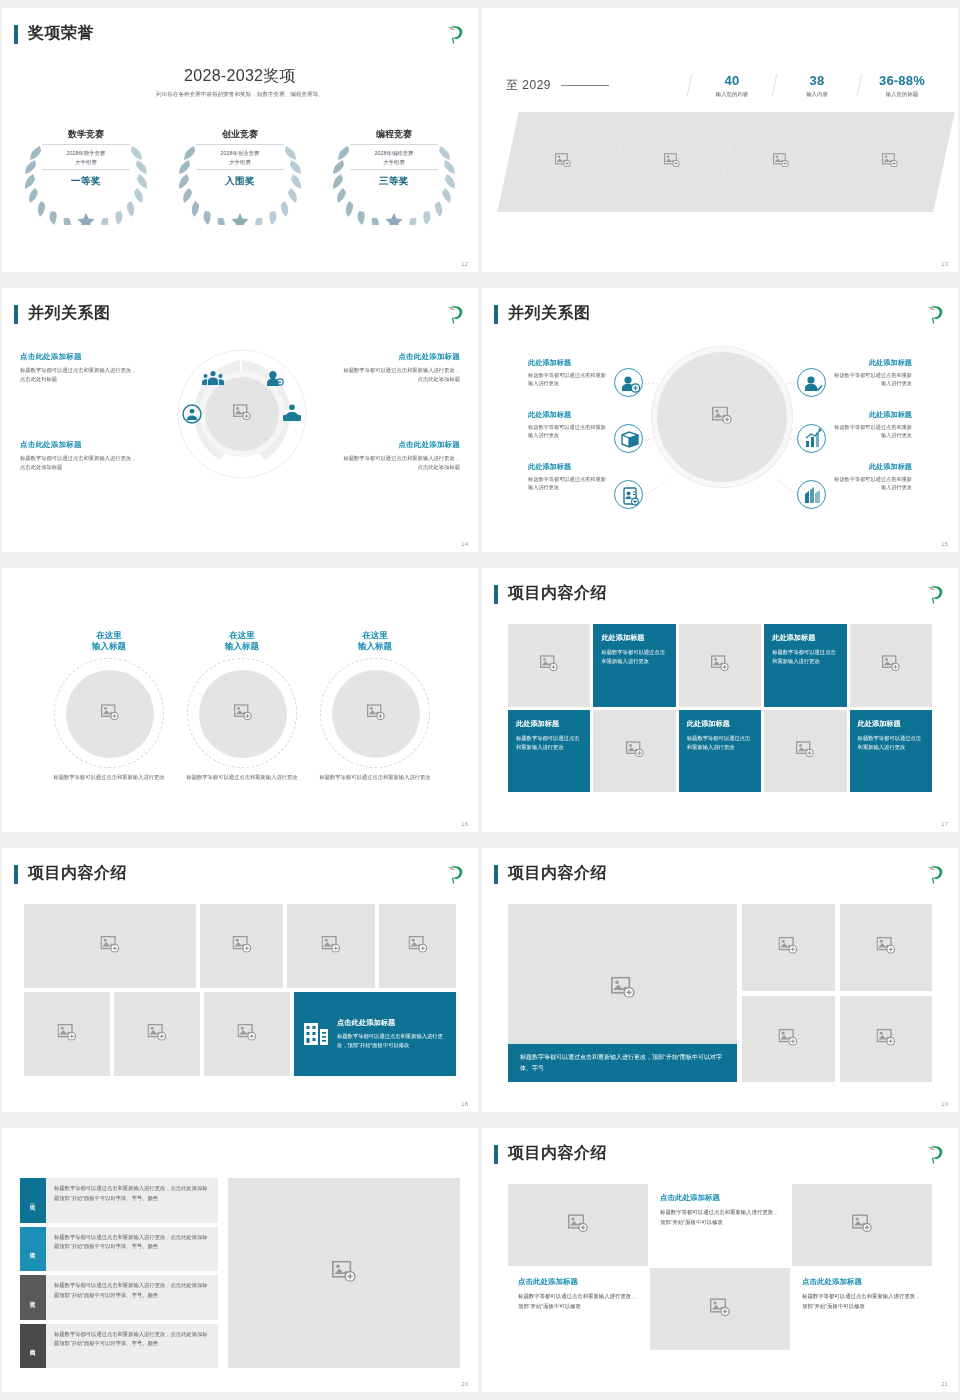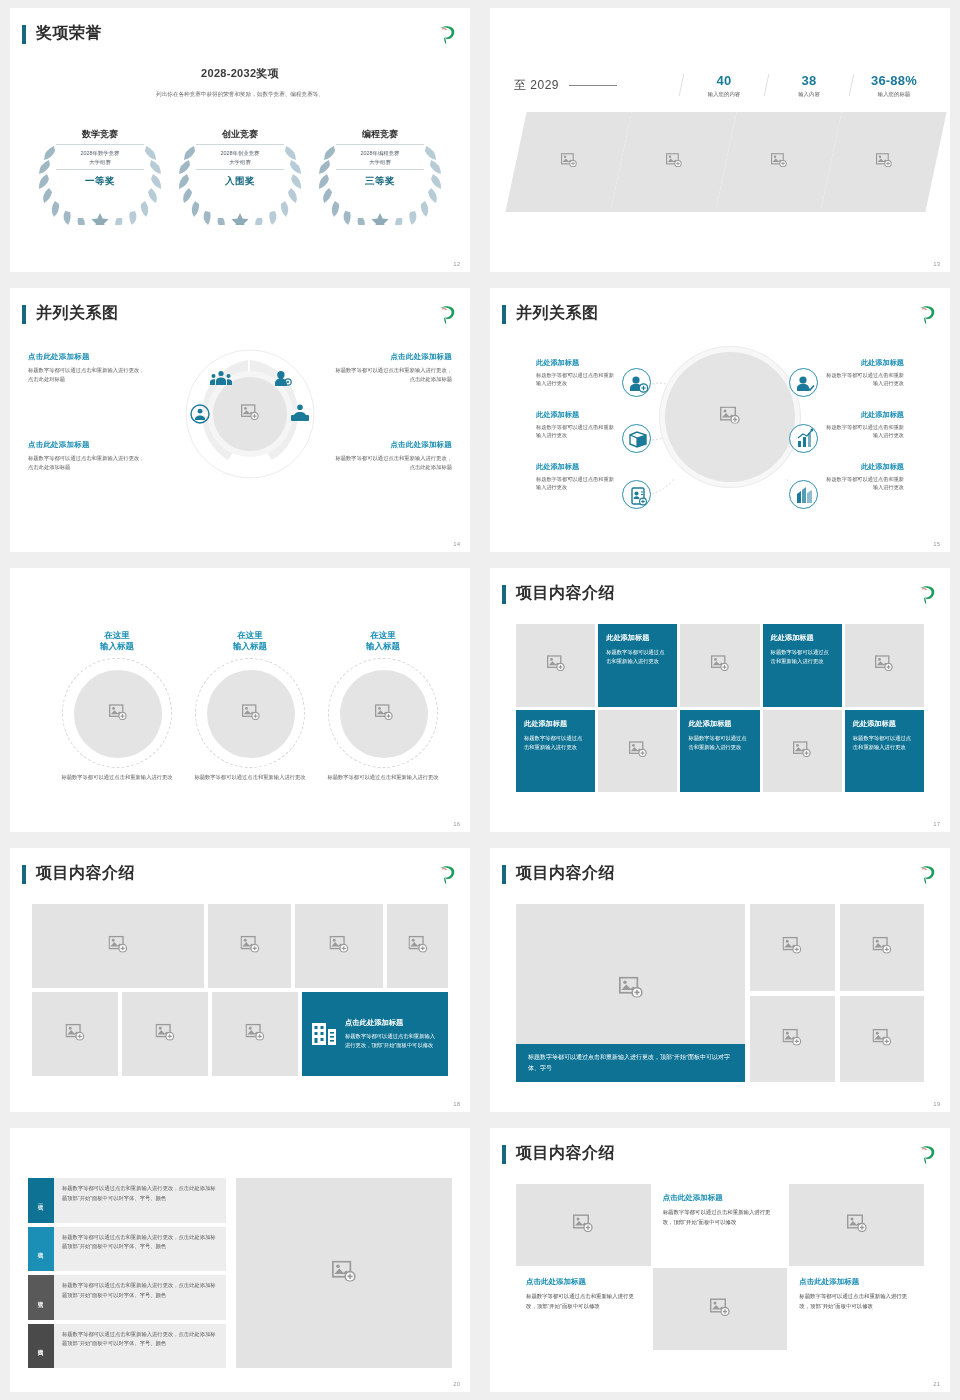--- a/index.html
+++ b/index.html
@@ -7,21 +7,21 @@
     width: 960px; height: 1400px;
     background: #efefef;
     font-family: "Liberation Sans", "DejaVu Sans", sans-serif;
   }
   .deck {
     width: 960px; height: 1400px;
     display: grid;
     grid-template-columns: 480px 480px;
     grid-template-rows: repeat(5, 280px);
   }
-  .slide-wrap { padding: 8px 10px; }
+  .slide-wrap { padding: 8px 2px; }
   .slide {
     position: relative;
     width: 100%; height: 100%;
     background: #ffffff;
     overflow: hidden;
   }
 
   
   .hdr { position: absolute; top: 14px; left: 12px; right: 12px; height: 30px; }
   .hdr-bar {
@@ -40,27 +40,27 @@
   }
 
   
   .ph { background: #e3e3e3; position: relative; }
   .ph-ic { position: absolute; left: 50%; top: 50%; transform: translate(-50%,-50%); }
   .teal { background: #0d7293; }
 
   
   .s12-title {
     position: absolute; top: 58px; left: 0; right: 0; text-align: center;
-    font-size: 11px; font-weight: bold; color: #3b3b3b; letter-spacing: .3px;
+    font-size: 16px; font-weight: normal; color: #3b3b3b; letter-spacing: .3px;
   }
   .s12-sub {
     position: absolute; top: 82px; left: 40px; right: 40px; text-align: center;
     font-size: 5.6px; color: #666; line-height: 9px;
   }
-  .s12-row { position: absolute; top: 112px; left: 20px; right: 14px; display: flex; }
+  .s12-row { position: absolute; top: 112px; left: 14px; right: 14px; display: flex; justify-content: space-between; }
   .wreath { position: relative; width: 140px; height: 105px; }
   .wreath svg { position: absolute; left: 0; top: 0; }
   .wr-in {
     position: absolute; left: 26px; right: 26px; top: 8px;
     text-align: center;
   }
   .wr-t1 { font-size: 9px; font-weight: bold; color: #2f2f2f; padding-bottom: 3px; border-bottom: 1px solid #cfd8dc; }
   .wr-t2 { font-size: 5.4px; color: #55606b; line-height: 8.5px; padding: 4px 0 3px; border-bottom: 1px solid #cfd8dc; }
   .wr-t3 { font-size: 9.5px; font-weight: bold; color: #17697f; padding-top: 5px; letter-spacing: .5px; }
 

